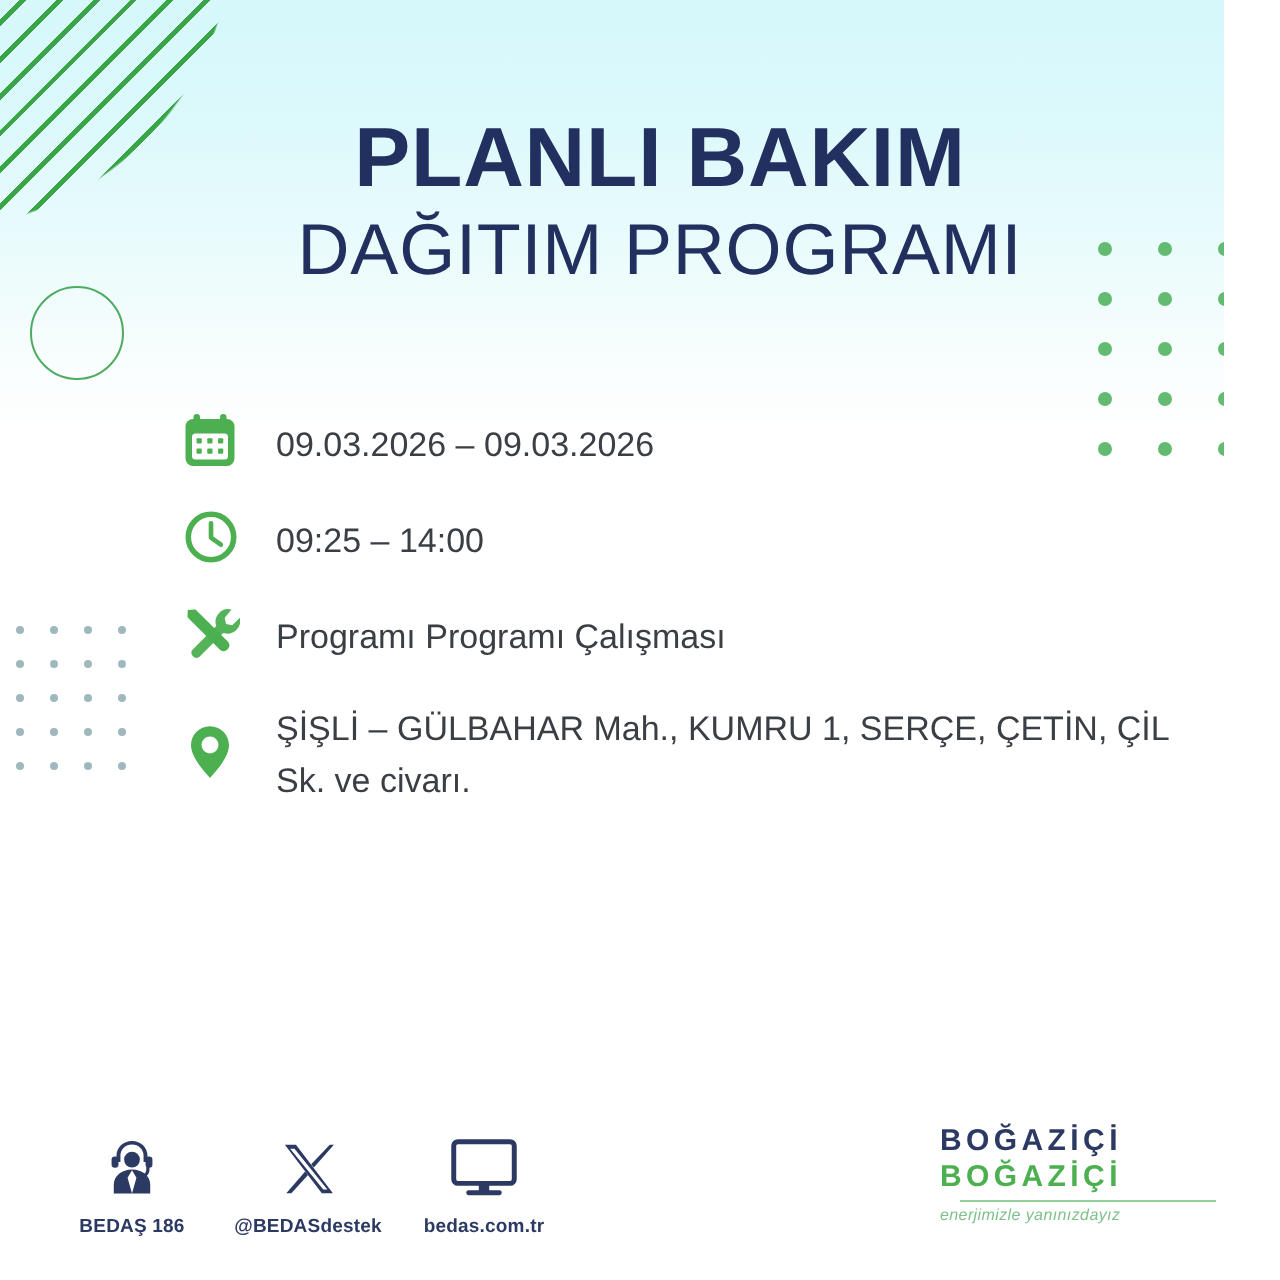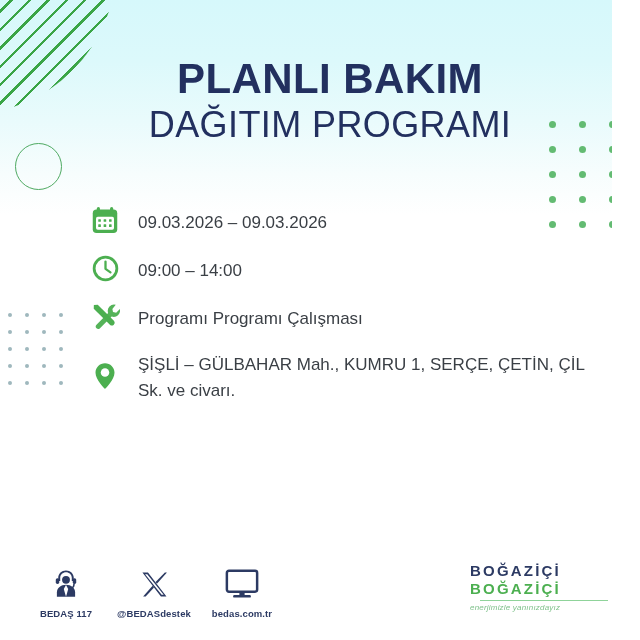--- a/index.html
+++ b/index.html
@@ -294,21 +294,21 @@
       <div class="info-text">09.03.2026 – 09.03.2026</div>
     </div>
 
     <div class="info-row" id="row-time">
       <div class="icon-box">
         <svg width="29" height="29" viewBox="0 0 24 24" aria-hidden="true">
           <circle cx="12" cy="12" r="9.4" fill="none" stroke="#4caf50" stroke-width="2.3"></circle>
           <path d="M12 6.3 V12.3 L16.1 15.2" fill="none" stroke="#4caf50" stroke-width="1.9" stroke-linecap="round" stroke-linejoin="round"></path>
         </svg>
       </div>
-      <div class="info-text">09:00 – 14:00</div>
+      <div class="info-text">09:25 – 14:00</div>
     </div>
 
     <div class="info-row" id="row-worktype">
       <div class="icon-box">
         <svg width="30" height="30" viewBox="0 0 24 24" aria-hidden="true">
           <g fill="#4caf50">
             <path d="M3.1 3.2 L6.2 3.0 L19.3 16.0 a2.3 2.3 0 0 1 -3.2 3.2 L3.0 6.1 Z"></path>
             <path d="M20.6 3.0 a5.1 5.1 0 0 0 -6.1 6.6 L5.0 19.1 a2.0 2.0 0 0 0 2.8 2.8 l9.5 -9.5 a5.1 5.1 0 0 0 6.6 -6.1 l-3.0 3.0 -2.5 -0.5 -0.5 -2.5 Z" opacity="0.95"></path>
           </g>
         </svg>
@@ -339,21 +339,21 @@
               <path d="M12 2.0 c-3.6 0 -6.3 2.6 -6.3 6.0 v2.6 h1.6 V8.0 c0 -2.6 2.1 -4.5 4.7 -4.5 s4.7 1.9 4.7 4.5 v2.6 h1.6 V8.0 c0 -3.4 -2.7 -6.0 -6.3 -6.0 z"></path>
               <rect x="3.7" y="8.3" width="2.8" height="4.6" rx="1.3"></rect>
               <rect x="17.5" y="8.3" width="2.8" height="4.6" rx="1.3"></rect>
               <path d="M17.8 12.6 v1.1 c0 1.2 -1.0 2.2 -2.2 2.2 h-1.5 v1.3 h1.5 c1.9 0 3.5 -1.6 3.5 -3.5 v-1.1 z"></path>
               <circle cx="12" cy="9.6" r="3.2"></circle>
               <path d="M12 13.6 c-4.1 0 -7.4 2.6 -7.4 6.1 V23.4 h14.8 V19.7 c0 -3.5 -3.3 -6.1 -7.4 -6.1 z"></path>
             </g>
             <path d="M12 13.9 L10.2 17.0 L12 23.4 L13.8 17.0 Z" fill="#ffffff"></path>
           </svg>
         </div>
-        <div class="c-label">BEDAŞ 117</div>
+        <div class="c-label">BEDAŞ 186</div>
       </div>
 
       <div class="contact">
         <div class="c-icon">
           <svg width="29" height="29" viewBox="0 0 24 24" aria-hidden="true">
             <path d="M2.0 2.0 H6.6 L21.9 22.0 H17.3 Z M4.2 3.6 L17.9 20.5 H19.6 L6.0 3.6 Z" fill="#2c3a63"></path>
             <path d="M2.6 22.0 L10.4 13.0 L11.6 14.5 L4.7 22.0 Z" fill="#2c3a63"></path>
             <path d="M12.9 10.0 L20.6 2.0 L22.3 2.0 L14.0 11.4 Z" fill="#2c3a63"></path>
           </svg>
         </div>

